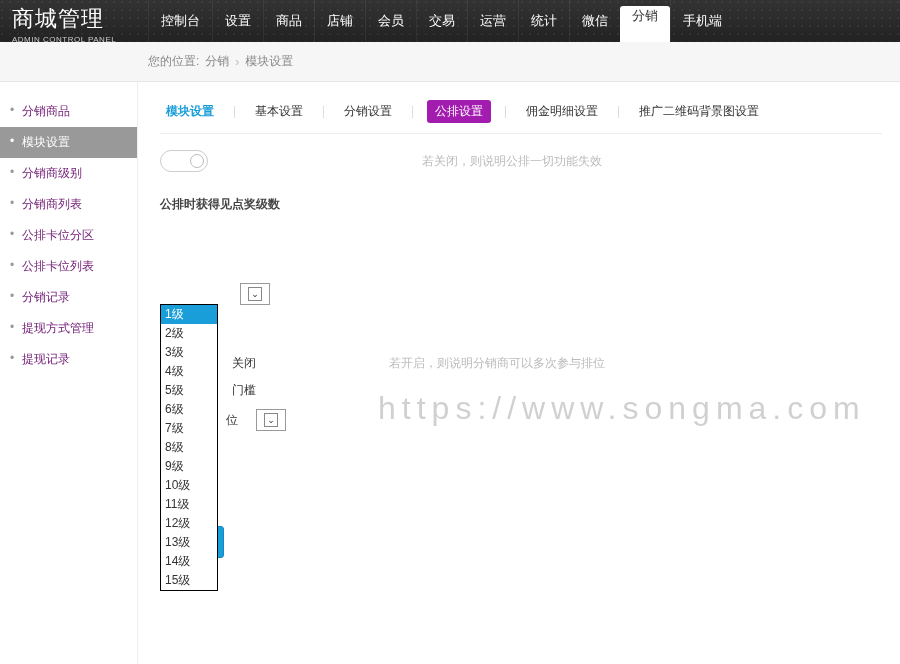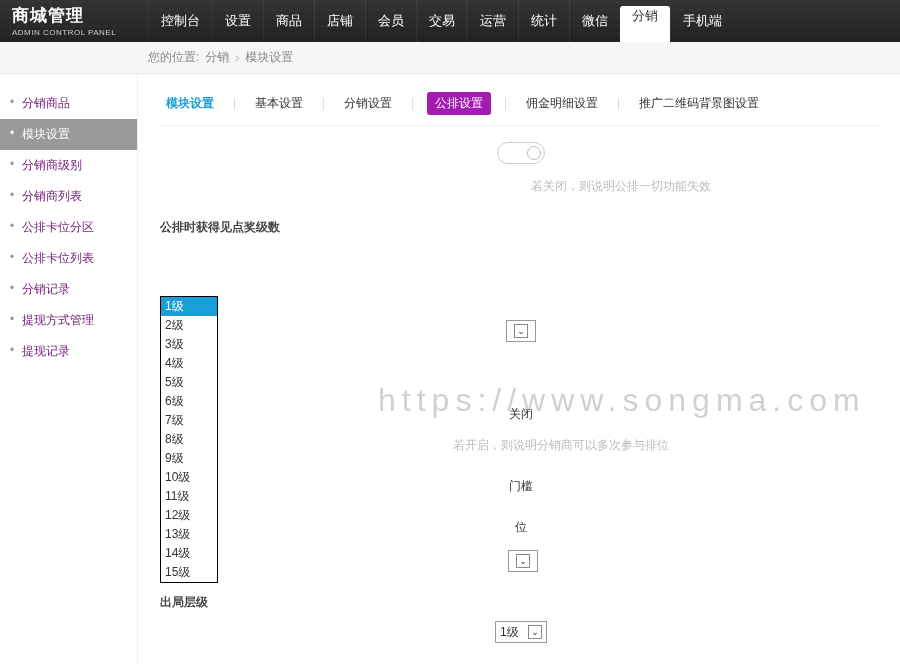--- a/index.html
+++ b/index.html
@@ -2,28 +2,28 @@
 <html><head>
 <meta charset="utf-8">
 <style>
 * { margin: 0; padding: 0; box-sizing: border-box; }
 body { font-family: "Microsoft YaHei", Arial, sans-serif; font-size: 12px; color: #333; background: #fff; width: 900px; height: 664px; overflow: hidden; position: relative; }
 
 
 .topbar { height: 42px; background: linear-gradient(180deg, #333 0%, #222 100%); display: flex; align-items: stretch; position: relative; }
 .topbar::before { content: ""; position: absolute; inset: 0; background-image: radial-gradient(circle at 2px 2px, rgba(255,255,255,0.05) 1px, transparent 1px); background-size: 8px 8px; pointer-events: none; }
 .logo-block { width: 148px; padding: 4px 10px 0 12px; color: #fff; position: relative; }
-.logo-title { font-size: 17px; font-weight: 700; letter-spacing: 1px; }
+.logo-title { font-size: 22px; font-weight: 400; letter-spacing: 1px; }
 .logo-sub { font-size: 8px; color: #ccc; letter-spacing: 0.5px; margin-top: 1px; }
 .topnav { display: flex; }
 .topnav-item { color: #fff; padding: 16px 12px; display: flex; align-items: center; font-size: 13px; border-left: 1px solid rgba(255,255,255,0.06); position: relative; cursor: pointer; }
 .topnav-item.active { background: #fff; color: #333; border-radius: 3px 3px 0 0; margin-top: 6px; padding-top: 0; border-left: none; }
 
 
-.breadcrumb { height: 32px; background: #f6f6f6; border-bottom: 1px solid #e6e6e6; padding-left: 148px; display: flex; align-items: center; color: #888; gap: 6px; }
+.breadcrumb { height: 40px; background: #f6f6f6; border-bottom: 1px solid #e6e6e6; padding-left: 148px; display: flex; align-items: center; color: #888; gap: 6px; }
 .breadcrumb .sep { color: #bbb; }
 
 
 .main { display: flex; height: calc(664px - 42px - 24px); }
 .sidebar { width: 138px; background: #fff; border-right: 1px solid #eee; padding-top: 14px; }
 .side-item { padding: 7px 0 7px 22px; color: #701a75; cursor: pointer; position: relative; }
 .side-item::before { content: "•"; position: absolute; left: 10px; color: #999; }
 .side-item.active { background: #999; color: #fff; }
 .side-item.active::before { color: #fff; }
 
@@ -31,21 +31,21 @@
 
 
 .tabs { display: flex; gap: 14px; align-items: center; border-bottom: 1px solid #eee; padding-bottom: 10px; margin-bottom: 16px; }
 .tab { color: #333; cursor: pointer; padding: 3px 6px; }
 .tab.primary { color: #1a9ed9; font-weight: bold; }
 .tab.active { background: #a21caf; color: #fff; border-radius: 3px; padding: 3px 8px; }
 .tabdiv { width: 1px; height: 12px; background: #ddd; }
 
 
 .field-label { font-weight: bold; color: #444; margin-bottom: 10px; }
-.field-row { margin-bottom: 24px; display: flex; align-items: center; gap: 14px; flex-direction: column; }
+.field-row { margin-bottom: 24px; display: flex; align-items: center; gap: 14px; }
 .helper-text { color: #bbb; font-size: 12px; }
 
 
 .toggle { width: 48px; height: 22px; border: 1px solid #ccc; border-radius: 12px; display: flex; align-items: center; justify-content: flex-end; padding: 0 3px; background: #fff; }
 .toggle-knob { width: 14px; height: 14px; border: 1px solid #bbb; border-radius: 50%; background: #fff; }
 
 
 .select { border: 1px solid #999; height: 22px; padding: 0 4px; background: #fff; display: flex; align-items: center; gap: 6px; }
 .select-arrow { width: 14px; height: 14px; border: 1px solid #888; display: inline-flex; align-items: center; justify-content: center; font-size: 9px; line-height: 1; }
 
@@ -138,21 +138,21 @@
       <div class="select" style="width:30px;justify-content:center">
         <span class="select-arrow">⌄</span>
       </div>
     </div>
 
     <div style="height:36px"></div>
 
     <div class="field-row" style="margin-bottom:10px;">
       <div style="width:58px"></div>
       <span class="under-label">关闭</span>
-      <span class="helper-text" style="margin-left:80px">若开启，则说明分销商可以多次参与排位</span>
+      <span class="helper-text" style="margin-left:119px">若开启，则说明分销商可以多次参与排位</span>
     </div>
 
     <div class="field-row" style="margin-bottom:10px;">
       <div style="width:58px"></div>
       <span class="under-label" style="letter-spacing:0">门槛</span>
     </div>
 
     <div class="field-row" style="margin-bottom:22px;">
       <div style="width:52px"></div>
       <span class="under-label">位</span>

